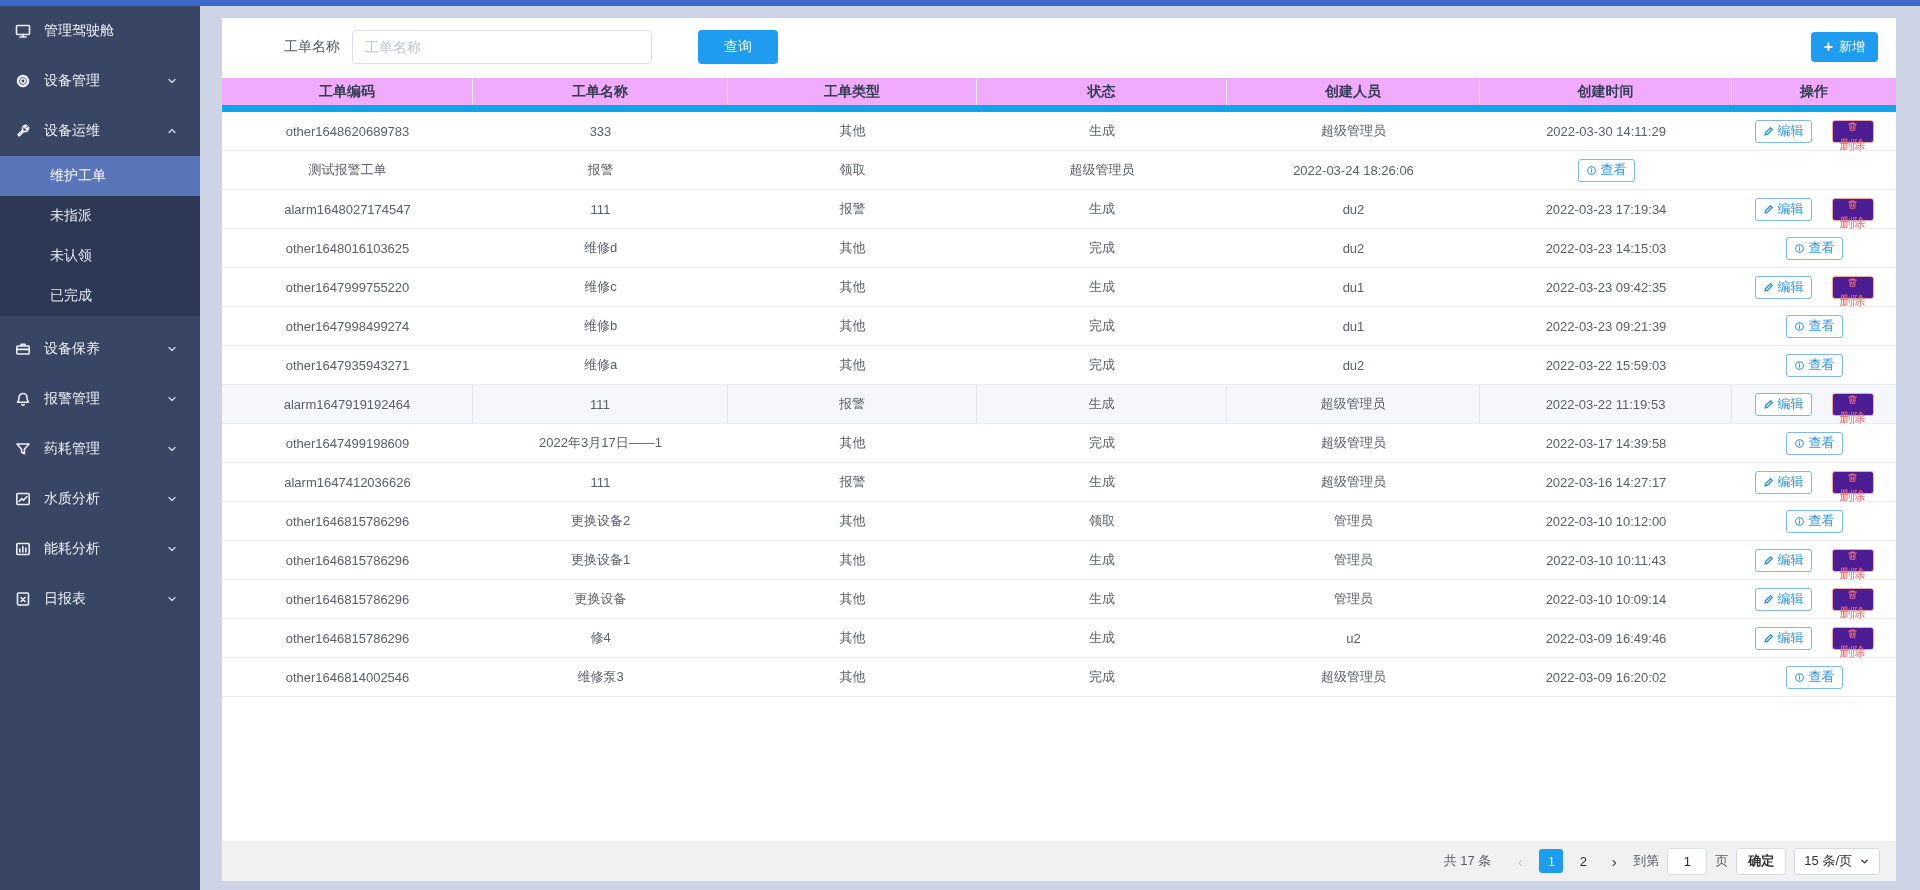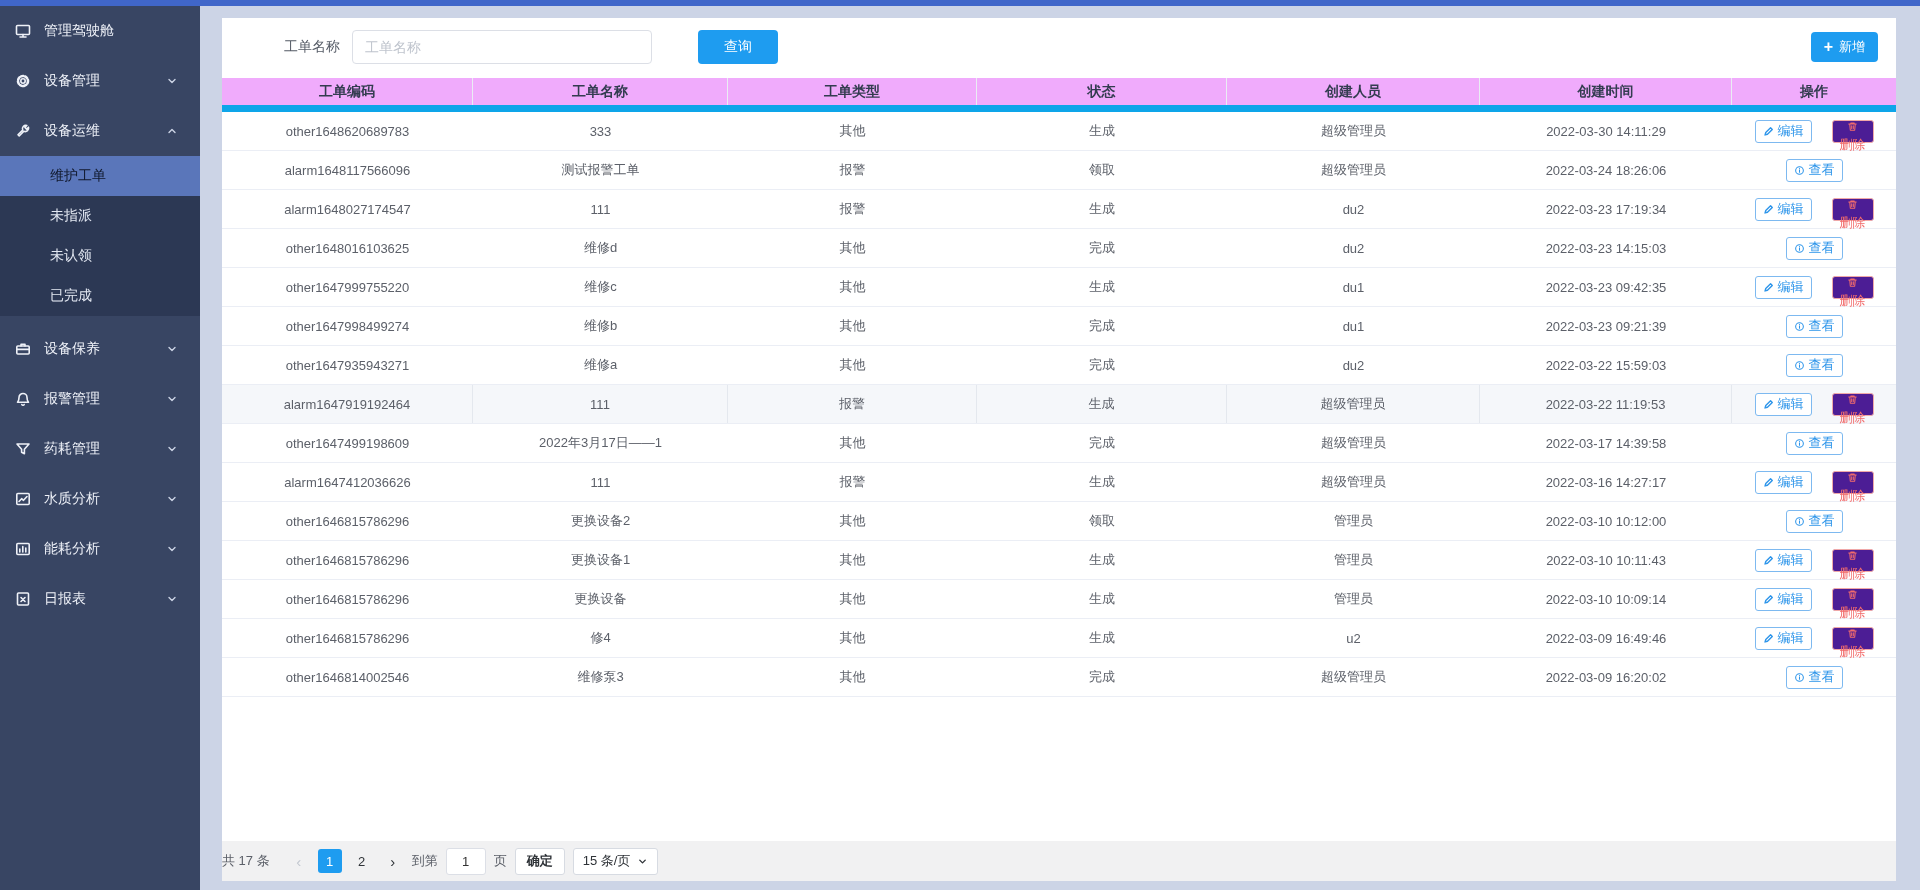--- a/index.html
+++ b/index.html
@@ -9,21 +9,21 @@
   .topline { position:absolute; left:0; top:0; width:1920px; height:6px; background:#4066c9; z-index:5; }
 
   
   .sidebar { position:absolute; left:0; top:6px; width:200px; height:884px; background:#384563; color:#eef1f8; }
   .side-item { height:50px; display:flex; align-items:center; padding-left:15px; cursor:pointer; font-size:14px; }
   .side-item .ico { width:16px; height:16px; margin-right:13px; display:flex; }
   .side-item .lbl { flex:0 0 auto; }
   .side-item .chev { margin-left:auto; margin-right:22px; display:flex; }
   .submenu { background:#2c3854; }
   .sub-item { height:40px; display:flex; align-items:center; padding-left:50px; font-size:14px; cursor:pointer; color:#e3e8f2; }
-  .sub-item.active { background:#5a76ba; color:#0f172a; }
+  .sub-item.active { background:#5a76ba; color:#ffffff; }
   .group-gap { height:8px; }
   svg { display:block; }
 
   
   .panel { position:absolute; left:222px; top:18px; width:1674px; height:863px; background:#fff; display:flex; flex-direction:column; }
 
   .toolbar { display:flex; align-items:center; padding:8px 18px 0 62px; height:50px; flex:0 0 auto; }
   .search-label { font-size:14px; color:#555b66; margin-right:12px; }
   .search-input { width:300px; height:34px; border:1px solid #dcdfe6; border-radius:4px; padding:0 12px; font-size:14px; color:#333; outline:none; font-family:inherit; }
   .search-input::placeholder { color:#bfc4cd; }
@@ -44,21 +44,21 @@
   .trow.hovered { background:#f5f7fa; }
   .trow.hovered .td { border-right:1px solid #e4e8ee; }
   .trow.hovered .td:last-child { border-right:none; }
 
   .mini-btn { display:inline-flex; align-items:center; gap:4px; height:23px; padding:0 7px; border-radius:3px; background:#fff; font-size:13px; cursor:pointer; font-family:inherit; }
   .mini-btn.edit, .mini-btn.view { border:1px solid #7db9f0; color:#2d95ea; }
   .mini-btn.delete { border:1px solid #f0a8a8; color:#f26c6c; background:#4c1d95;flex-direction:column; }
   .acts { gap:20px; }
 
   
-  .footer { flex:0 0 auto; height:40px; background:#f1f1f2; display:flex; align-items:center; justify-content:flex-start; padding-right:16px; font-size:13px; color:#5c6069; }
+  .footer { flex:0 0 auto; height:40px; background:#f1f1f2; display:flex; align-items:center; justify-content:flex-end; padding-right:16px; font-size:13px; color:#5c6069; }
   .pg { display:flex; align-items:center; gap:8px; }
   .pg .total { margin-right:10px; }
   .pg-arrow { width:22px; height:24px; display:flex; align-items:center; justify-content:center; font-size:15px; cursor:pointer; color:#2f3338; }
   .pg-arrow.disabled { color:#c3c8d0; cursor:default; }
   .pg-num { min-width:24px; height:24px; display:flex; align-items:center; justify-content:center; border-radius:3px; cursor:pointer; color:#2f3338; }
   .pg-num.active { background:#1e9cf0; color:#fff; }
   .goto-input { width:40px; height:27px; border:1px solid #dcdfe6; border-radius:3px; text-align:center; font-size:13px; color:#333; outline:none; background:#fff; font-family:inherit; }
   .btn-confirm { height:27px; padding:1px 11px; background:#fff; border:1px solid #d7dbe2; border-radius:3px; font-size:13px; color:#2f3338; font-weight:bold; cursor:pointer; font-family:inherit; }
   .size-select { height:27px; padding:0 9px; background:#fff; border:1px solid #d7dbe2; border-radius:3px; display:flex; align-items:center; gap:7px; font-size:13px; color:#2f3338; cursor:pointer; }
 </style>
@@ -248,21 +248,20 @@
               <span>
                 <svg width="11" height="11" viewBox="0 0 16 16" fill="none" stroke="#f26c6c" stroke-width="1.5" stroke-linecap="round" stroke-linejoin="round">
                   <path d="M2.5 4.5h11M5.5 4.5V3h5v1.5M4 4.5l.8 9h6.4l.8-9M6.8 7v4M9.2 7v4"></path>
                 </svg>
               </span>
               <span>删除</span>
             </button>
           </div>
         </div>
         <div class="tr trow">
-          <div class="td">alarm1648117566096</div>
           <div class="td">测试报警工单</div>
           <div class="td">报警</div>
           <div class="td">领取</div>
           <div class="td">超级管理员</div>
           <div class="td">2022-03-24 18:26:06</div>
           <div class="td acts">
             <button class="mini-btn view">
               <span>
                 <svg width="11" height="11" viewBox="0 0 16 16" fill="none" stroke="#2d95ea" stroke-width="1.5" stroke-linecap="round" stroke-linejoin="round">
                   <circle cx="8" cy="8" r="5.6"></circle>

